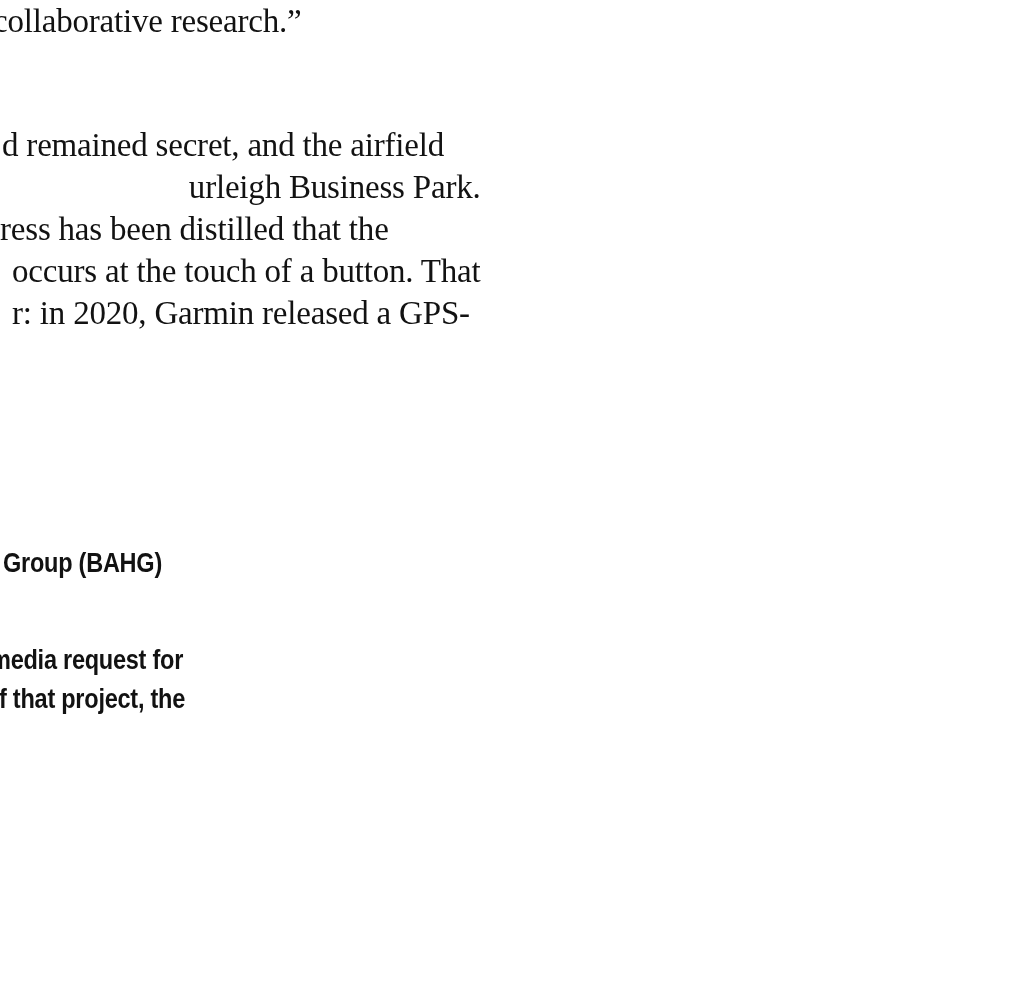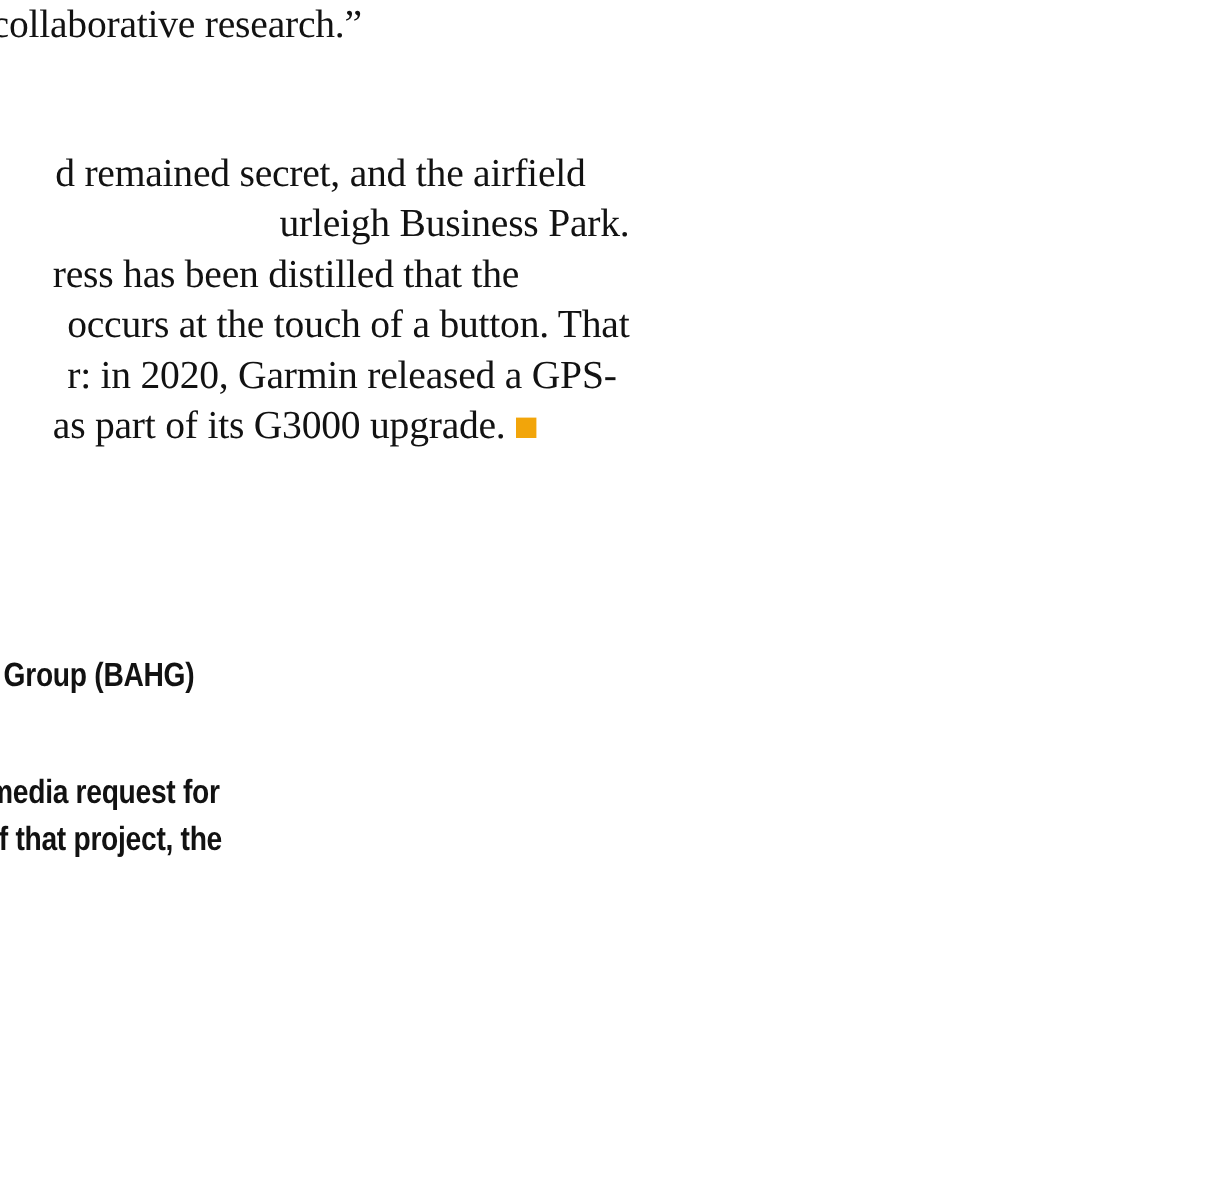--- a/index.html
+++ b/index.html
@@ -32,21 +32,20 @@
     position: absolute;
     top: 124px;
     left: 0;
     white-space: nowrap;
     font-family: "Liberation Serif", serif;
     font-size: 33px;
     line-height: 42px;
     font-weight: 400;
     color: #121212;
     letter-spacing: -0.2px;
-    padding-left: 44px;
   }
   .para .pline { white-space: nowrap; }
   .end-marker {
     display: inline-block;
     width: 17px;
     height: 17px;
     background: #f2a50a;
     margin-left: 9px;
   }
   .bold-line {
@@ -68,21 +67,20 @@
 <div class="page">
 
   <div class="serif-line" style="top:0px; left:-7px;">collaborative research.”</div>
 
   <div class="para">
     <div class="pline" style="margin-left:2px;">d remained secret, and the airfield</div>
     <div class="pline" style="margin-left:0px;text-align:right;">urleigh Business Park.</div>
     <div class="pline" style="margin-left:0px;">ress has been distilled that the</div>
     <div class="pline" style="margin-left:12px;">occurs at the touch of a button. That</div>
     <div class="pline" style="margin-left:12px;">r: in 2020, Garmin released a GPS-</div>
-    <div class="pline" style="margin-left:0px;"><span>as part of its G3000 upgrade.</span><span class="end-marker"></span></div>
   </div>
 
   <div class="bold-line" style="top:546px; left:3px;">Group (BAHG)</div>
 
   <div class="bold-line" style="top:643px; left:-10px;">media request for</div>
   <div class="bold-line" style="top:682px; left:-1px;">f that project, the</div>
 
 </div>
 
 </body></html>

